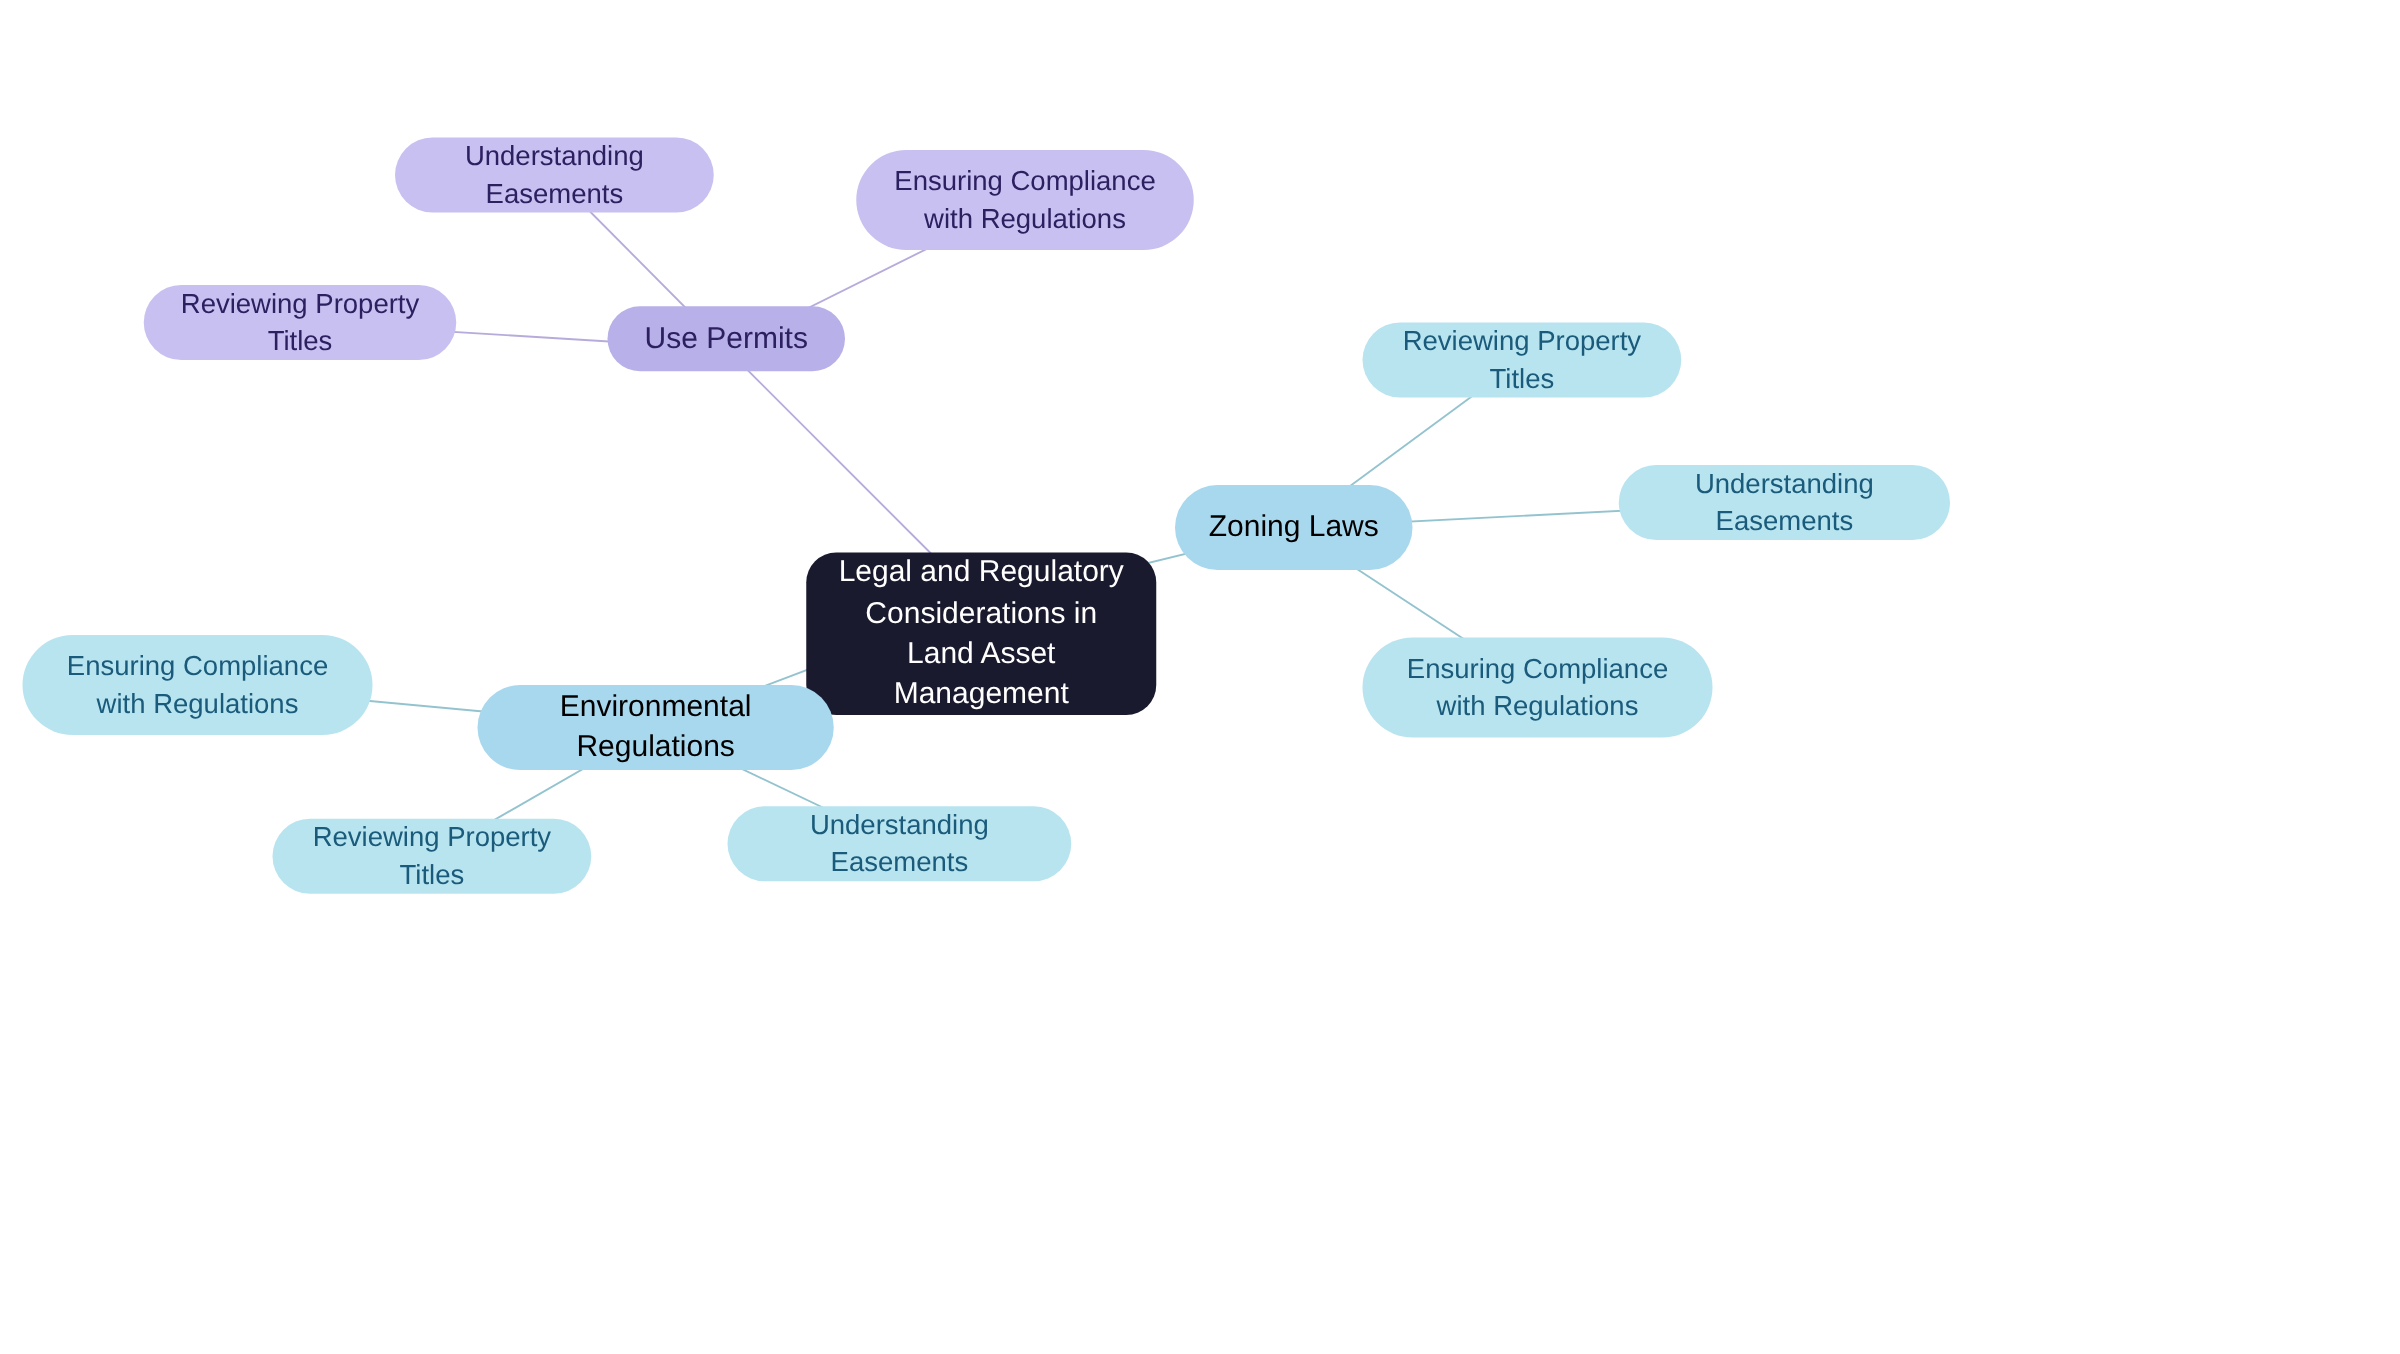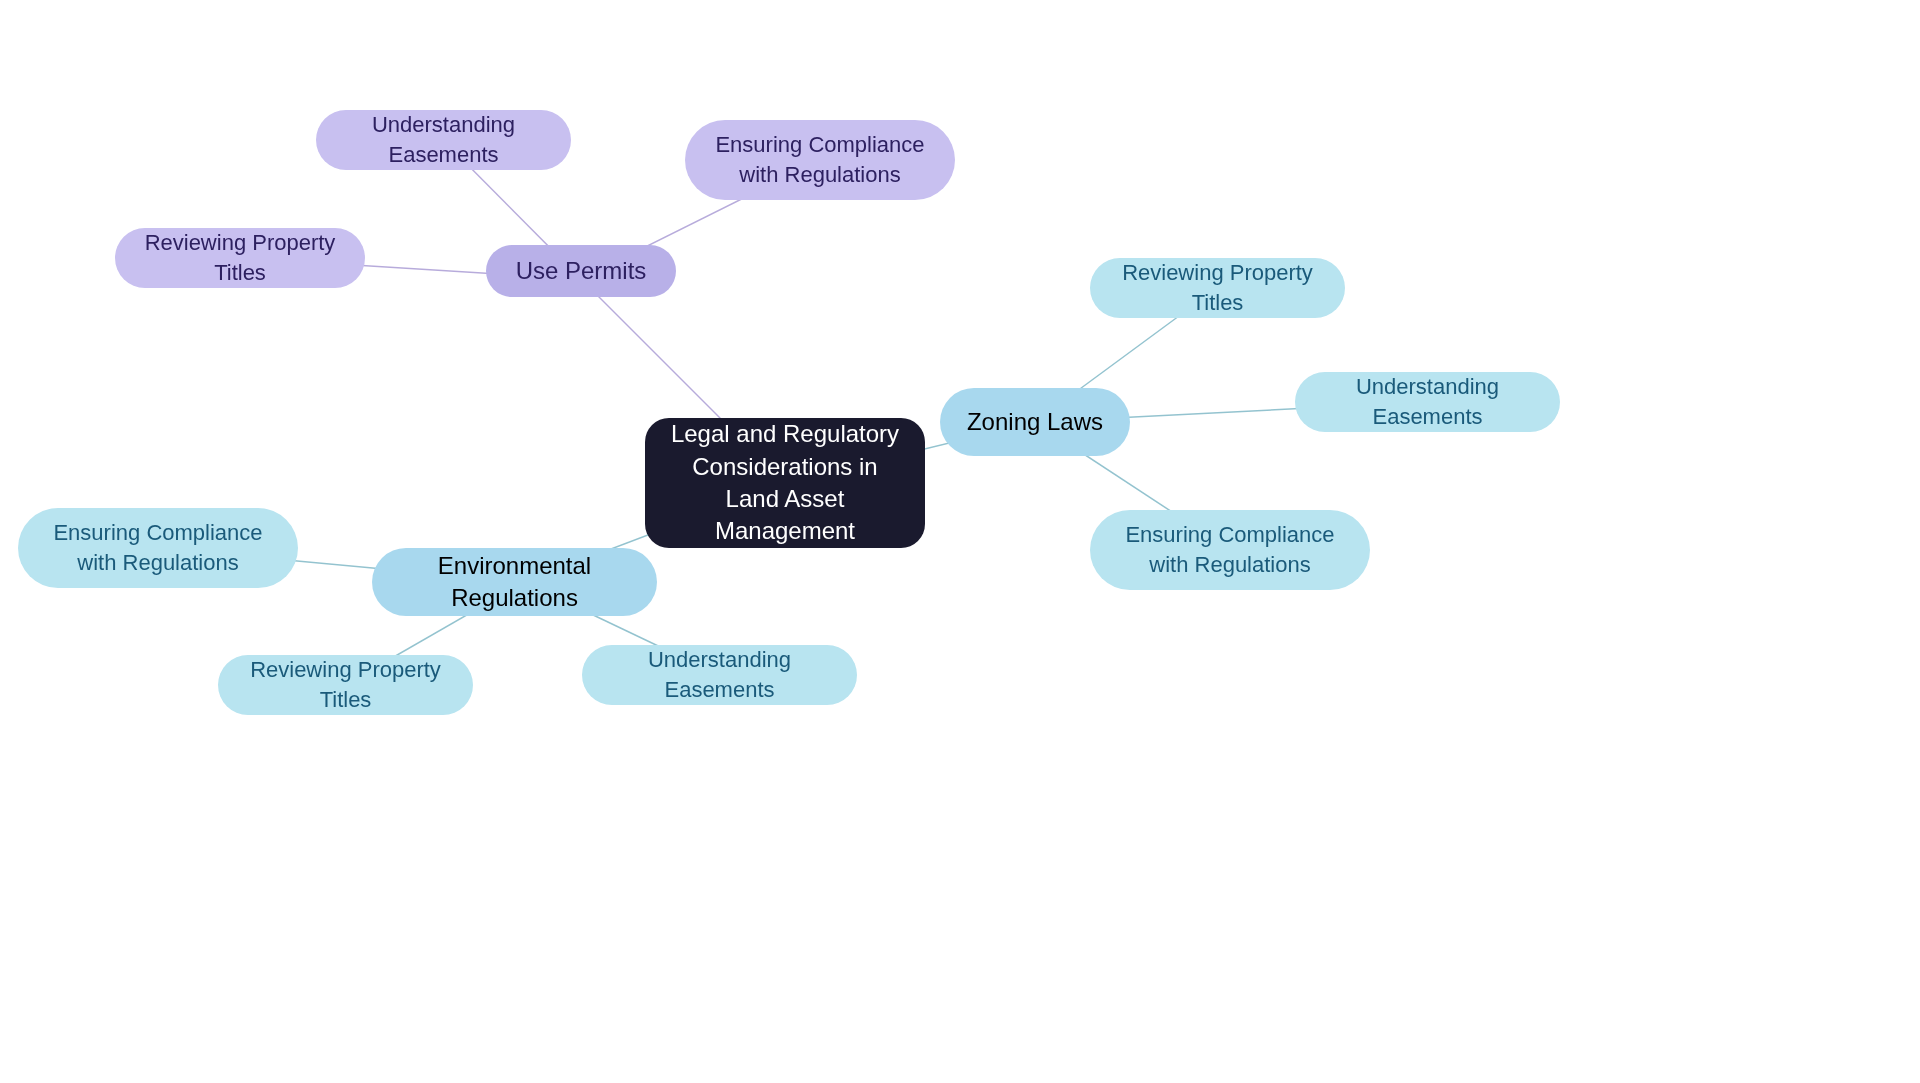--- a/index.html
+++ b/index.html
@@ -32,20 +32,21 @@
       user-select: none;
     }
     .node-center {
       background: #1a1a2e;
       color: #ffffff;
       font-size: 24px;
       font-weight: 500;
       border-radius: 24px;
       width: 280px;
       height: 130px;
+      margin-top: 24px;
     }
     .node-purple {
       background: #c8c0f0;
       color: #2d2060;
       font-size: 22px;
     }
     .node-blue {
       background: #b8e4f0;
       color: #1a5a7a;
       font-size: 22px;
@@ -112,21 +113,21 @@
 </div>
 
 <div class="node node-blue" style="left: 1295px; top: 372px; width: 265px; height: 60px;">
   <span>Understanding Easements</span>
 </div>
 
 <div class="node node-blue" style="left: 1090px; top: 510px; width: 280px; height: 80px;">
   <span>Ensuring Compliance with Regulations</span>
 </div>
 
-<div class="node node-blue-mid" style="left: 372px; top: 548px; width: 285px; height: 68px;">
+<div class="node node-blue-mid" style="left: 382px; top: 548px; width: 285px; height: 68px;">
   <span>Environmental Regulations</span>
 </div>
 
 <div class="node node-blue" style="left: 18px; top: 508px; width: 280px; height: 80px;">
   <span>Ensuring Compliance with Regulations</span>
 </div>
 
 <div class="node node-blue" style="left: 218px; top: 655px; width: 255px; height: 60px;">
   <span>Reviewing Property Titles</span>
 </div>

